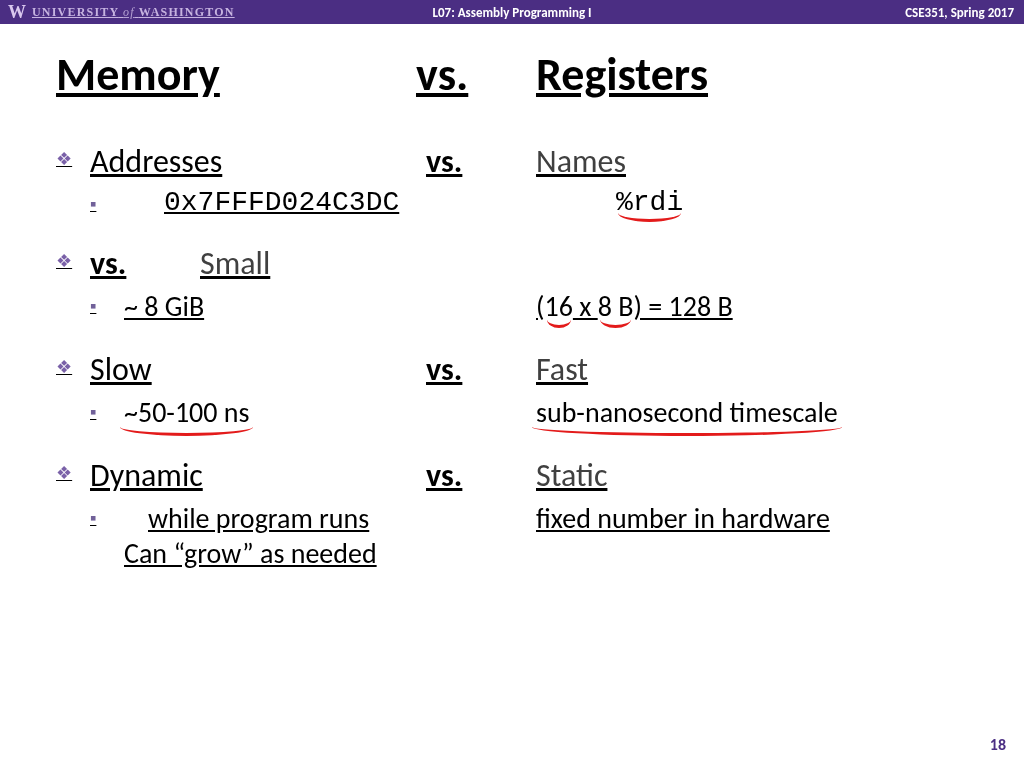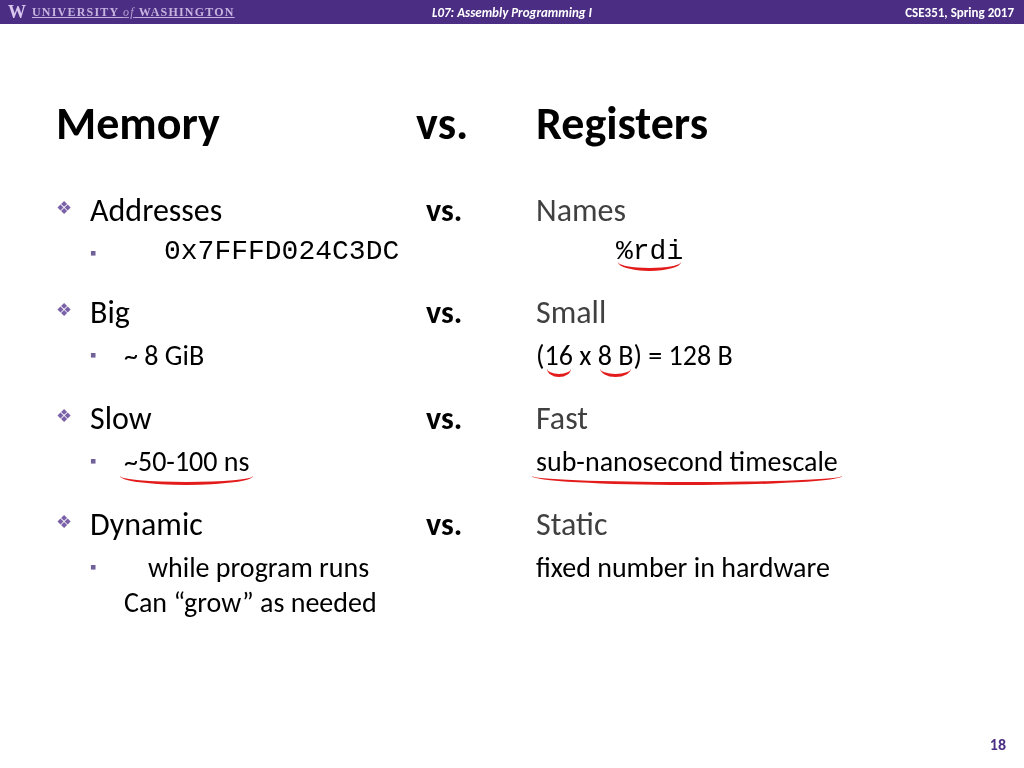--- a/index.html
+++ b/index.html
@@ -39,28 +39,27 @@
     letter-spacing: 1.2px;
     color: #c6b3e0;
     text-decoration: underline;
   }
   .uw-of { font-style: italic; font-weight: normal; opacity: .85; }
   .lecture {
     position: absolute;
     left: 50%;
     transform: translateX(-50%);
     font-size: 13px;
-    font-style: italic;
   }
   .course {
     position: absolute;
     right: 10px;
     font-size: 13px;
   }
-  .content { padding: 71px 56px 0 56px; }
+  .content { padding: 22px 56px 0 56px; text-decoration: underline; }
 
   .title-row {
     display: flex;
     font-size: 46px;
     font-weight: bold;
     color: #000;
     margin-bottom: 40px;
   }
   .col-left-title { width: 360px; }
   .col-mid-title  { width: 120px; }
@@ -139,21 +138,20 @@
     <div class="sub-bullet">▪</div>
     <div class="sub-left mono">0x7FFFD024C3DC</div>
     <div class="sub-mid"></div>
     <div class="sub-right mono">
       <span class="underline-red short">%rdi</span>
     </div>
   </div>
 
   <div class="item">
     <div class="bullet-diamond">❖</div>
-    <div class="col-left">Big</div>
     <div class="col-mid">vs.</div>
     <div class="col-right">Small</div>
   </div>
   <div class="sub">
     <div class="sub-pad"></div>
     <div class="sub-bullet">▪</div>
     <div class="sub-left">~ 8 GiB</div>
     <div class="sub-mid"></div>
     <div class="sub-right">
       <span>(</span><span class="underline-red short">16</span><span> x </span><span class="underline-red short">8 B</span><span>) = 128 B</span>

